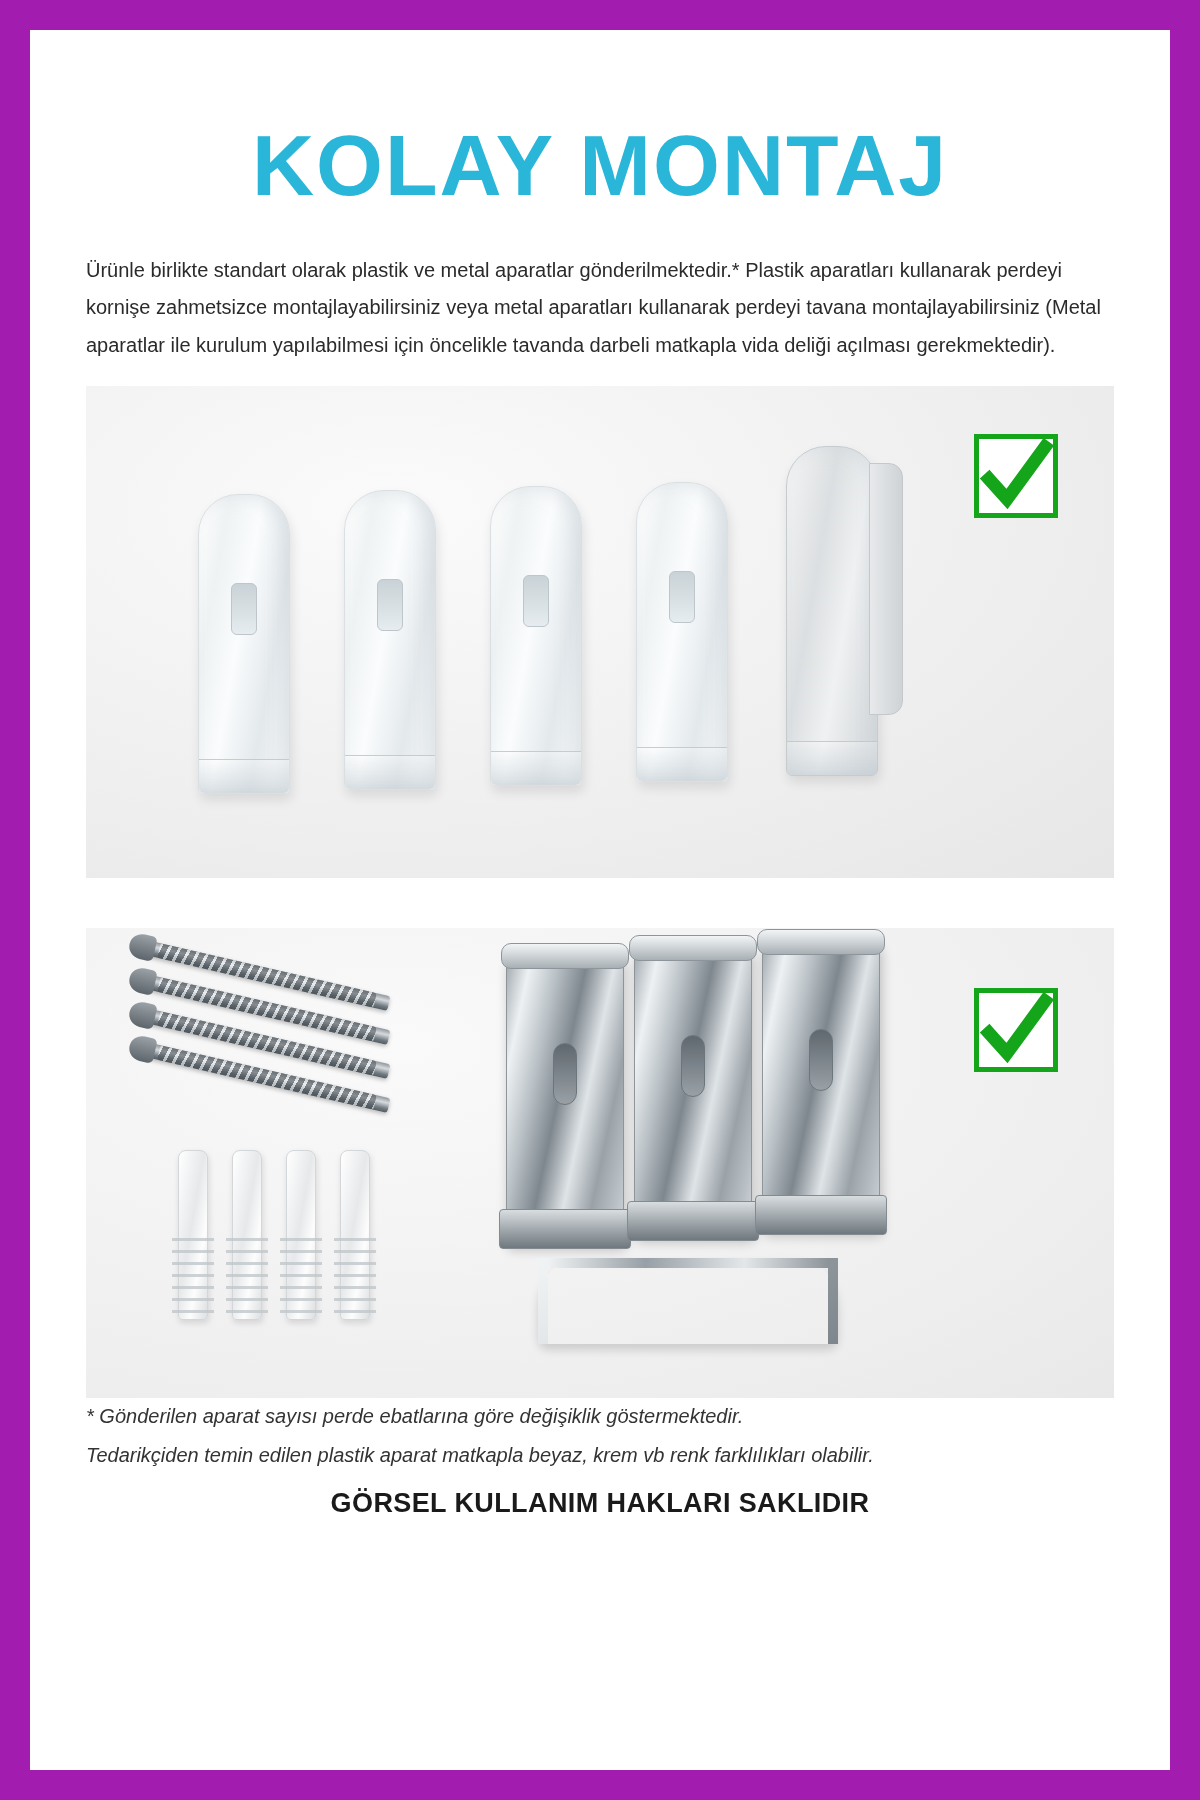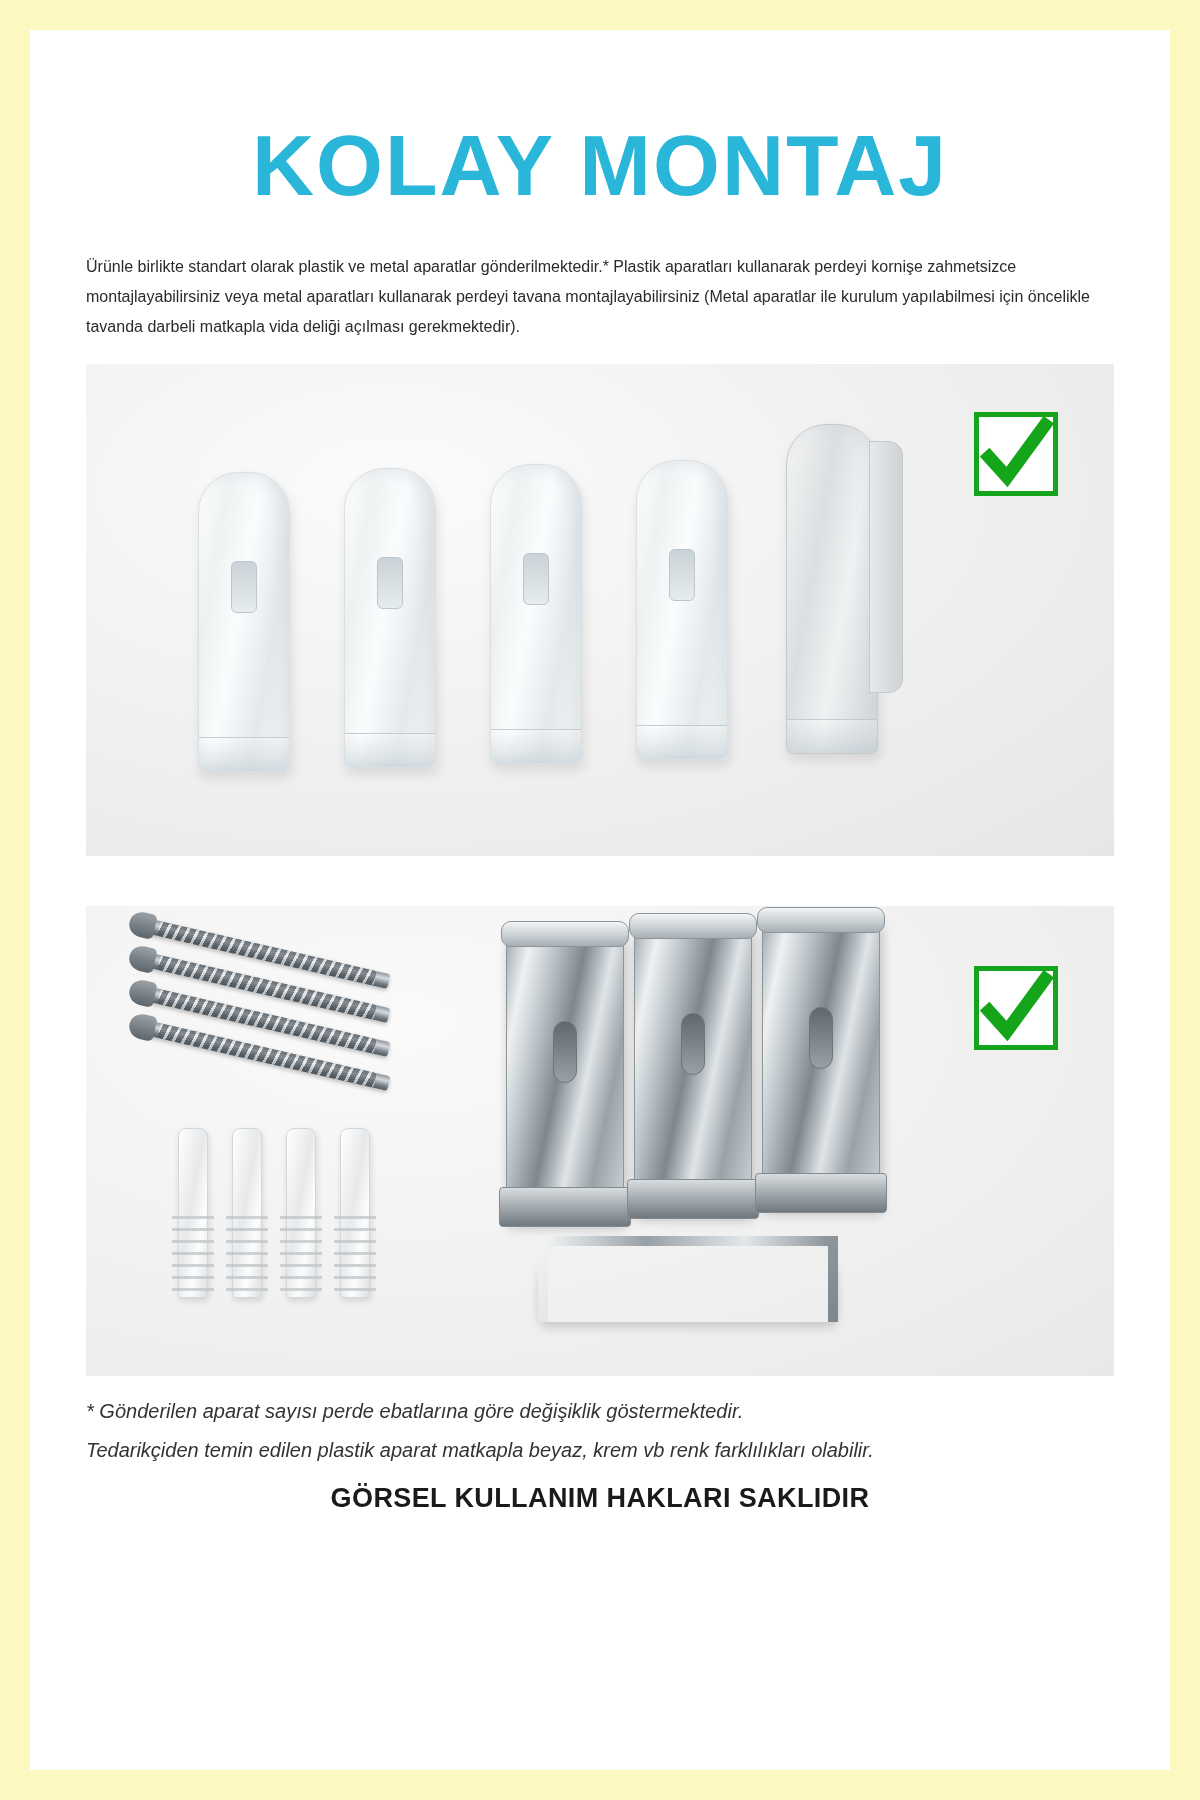--- a/index.html
+++ b/index.html
@@ -8,21 +8,21 @@
     padding: 0;
     width: 1200px;
     height: 1800px;
     background: #ffffff;
     font-family: "Liberation Sans", sans-serif;
   }
   .page {
     position: relative;
     width: 1200px;
     height: 1800px;
-    background: #fef9c3;
+    background: #a21caf;
     padding: 30px 30px 30px 30px;
   }
   .sheet {
     position: relative;
     width: 100%;
     height: 100%;
     background: #ffffff;
     overflow: hidden;
   }
   .title {
@@ -30,21 +30,21 @@
     font-size: 86px;
     font-weight: bold;
     letter-spacing: 2px;
     color: #29b6d8;
     margin: 92px 0 0 0;
     line-height: 1;
     font-family: "Liberation Sans", sans-serif;
   }
   .intro {
     margin: 44px 56px 0 56px;
-    font-size: 16px;
+    font-size: 20px;
     line-height: 1.87;
     color: #2b2b2b;
     font-family: "Liberation Sans", sans-serif;
   }
 
   
   .photo {
     position: relative;
     margin: 22px 56px 0 56px;
     background: #f1f1f1;
@@ -201,21 +201,21 @@
     border-radius: 44px 44px 10px 10px;
     border: 10px solid;
     border-image: linear-gradient(100deg,#f0f3f4,#97a0a6,#e3e7ea,#7d868c) 1;
     border-bottom: none;
     background: transparent;
     box-shadow: 0 6px 10px rgba(0,0,0,0.15);
   }
 
   
   .notes {
-    margin: 19px 56px 0 56px;
+    margin: 2px 56px 0 56px;
     font-size: 20px;
     font-style: italic;
     line-height: 1.65;
     color: #333333;
   }
   .rights {
     margin: 16px 56px 0 56px;
     text-align: center;
     font-size: 27px;
     font-weight: bold;

